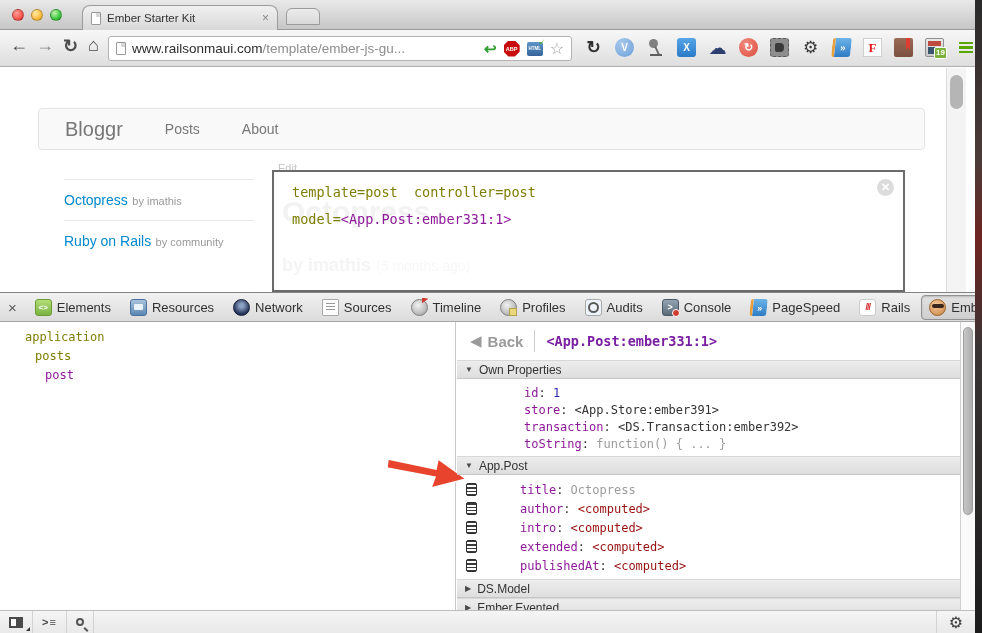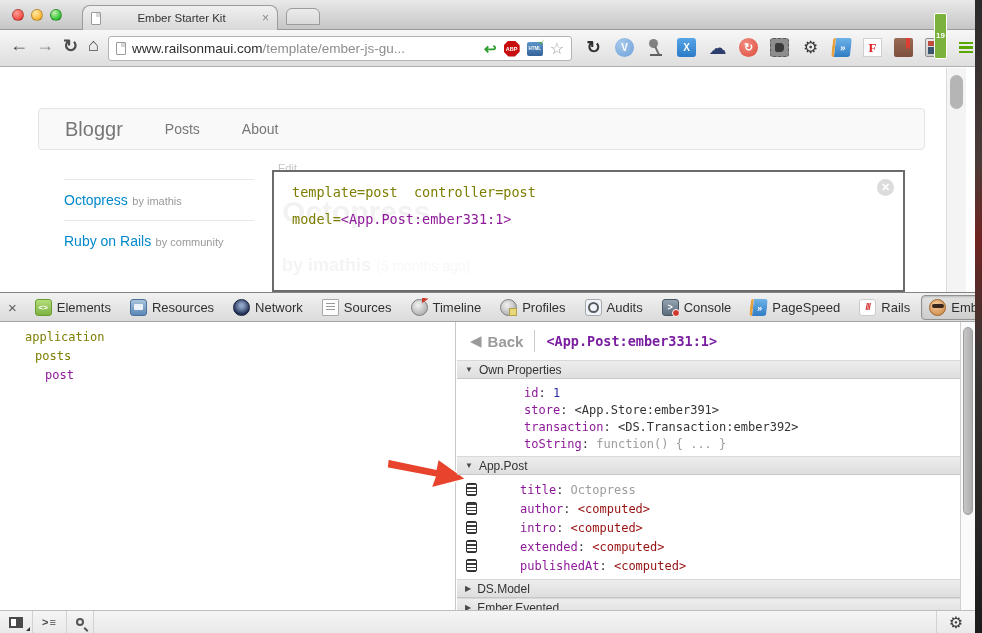--- a/index.html
+++ b/index.html
@@ -10,21 +10,21 @@
 
   
   .titlebar { position:absolute; left:0; top:0; width:975px; height:30px;
     background:linear-gradient(#e9e9e9, #c6c6c6); border-bottom:1px solid #9a9a9a; }
   .light { position:absolute; top:9px; width:12px; height:12px; border-radius:50%; border:1px solid rgba(0,0,0,.25); }
   .light.red    { left:12px; background:radial-gradient(circle at 35% 30%, #ff9d96, #f85951 60%, #d6221a); }
   .light.yellow { left:31px; background:radial-gradient(circle at 35% 30%, #ffe9a8, #fdbd41 60%, #de9a10); }
   .light.green  { left:50px; background:radial-gradient(circle at 35% 30%, #c4f2b0, #3ec940 60%, #1f9a22); }
   .btab { position:absolute; left:82px; top:5px; width:196px; height:25px;
     background:linear-gradient(#f0f0f0, #d8d8d8); border:1px solid #9b9b9b; border-bottom:none;
-    border-radius:8px 8px 0 0; display:flex; align-items:center; padding:0 8px; gap:6px;text-align:center; }
+    border-radius:8px 8px 0 0; display:flex; align-items:center; padding:0 8px; gap:6px; }
   .pageicon { width:10px; height:13px; background:#fff; border:1px solid #9a9a9a; border-radius:1px; position:relative; flex:0 0 auto; }
   .pageicon:after { content:""; position:absolute; right:0; top:0; width:4px; height:4px; background:#d7d7d7; }
   .btab-title { font-size:11.5px; color:#333; flex:1; white-space:nowrap; overflow:hidden; }
   .btab-close { color:#8a8a8a; font-size:12px; cursor:default; }
   .tabstub { position:absolute; left:286px; top:8px; width:34px; height:17px;
     background:linear-gradient(#ececec,#d9d9d9); border:1px solid #9b9b9b; border-radius:6px 6px 0 0; }
 
   
   .toolbar { position:absolute; left:0; top:30px; width:975px; height:37px;
     background:linear-gradient(#f7f7f7,#dedede); border-bottom:1px solid #aeaeae; }
@@ -63,21 +63,21 @@
     color:#fff; font-size:10px; font-weight:bold; border-left:3px solid #e8a13c; }
   .e-f { background:#fff; border:1px solid #cfcfcf; color:#e01f1f; font-weight:bold; font-size:13px;
     font-family:"Liberation Serif", serif; }
   .e-book { background:linear-gradient(#9a6b55,#7c4f3e); border-radius:2px; }
   .e-book:after { content:""; position:absolute; right:3px; top:0; width:4px; height:12px; background:#e03c31;
     clip-path:polygon(0 0,100% 0,100% 100%,50% 75%,0 100%); }
   .e-tabs { background:linear-gradient(#e8e8e8,#c9c9c9); border:1px solid #8f8f8f; border-radius:2px; }
   .e-tabs .s1 { position:absolute; left:2px; top:2px; right:2px; height:5px; background:#bf4a3e; }
   .e-tabs .s2 { position:absolute; left:2px; top:8px; right:2px; height:7px; background:#3c556e; }
   .badge19 { position:absolute; right:-4px; bottom:-3px; background:#7cb23c; border:1px solid #fff; border-radius:2px;
-    color:#fff; font-size:8px; font-weight:bold; padding:17px 1px; line-height:10px; }
+    color:#fff; font-size:8px; font-weight:bold; padding:0 1px; line-height:10px; }
   .e-menu { flex-direction:column; gap:2px; justify-content:center; }
   .e-menu i { display:block; width:14px; height:2.5px; background:#59a700; }
 
   
   .webpage { position:absolute; left:0; top:67px; width:975px; height:213px; background:#fff; }
   .bnavbar { position:absolute; left:38px; top:41px; width:887px; height:42px; background:#f9f9f9;
     border:1px solid #e4e4e4; border-radius:4px; display:flex; align-items:center; padding-left:26px; }
   .brand { font-size:20px; color:#777; }
   .bnav-item { font-size:14px; color:#777; margin-left:42px; }
   .sidebar { position:absolute; left:64px; top:112px; width:190px; }

